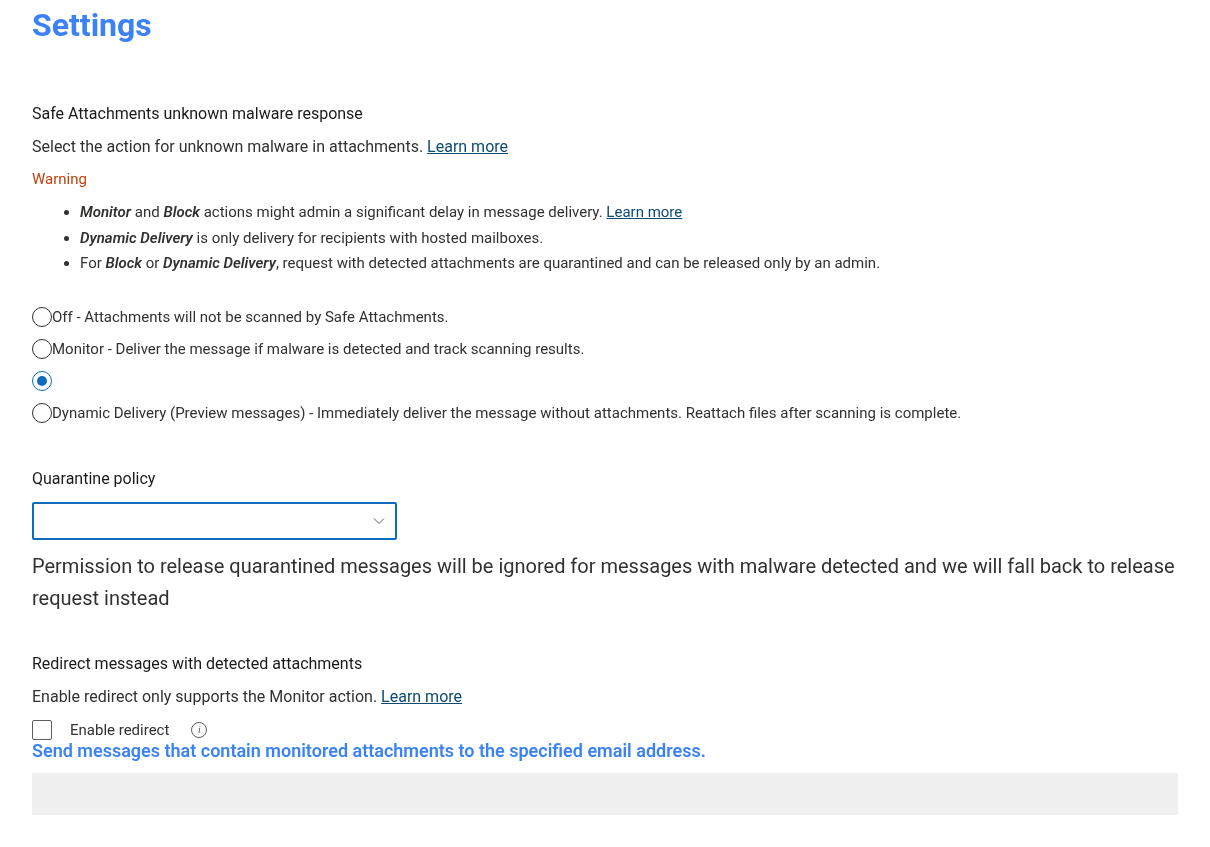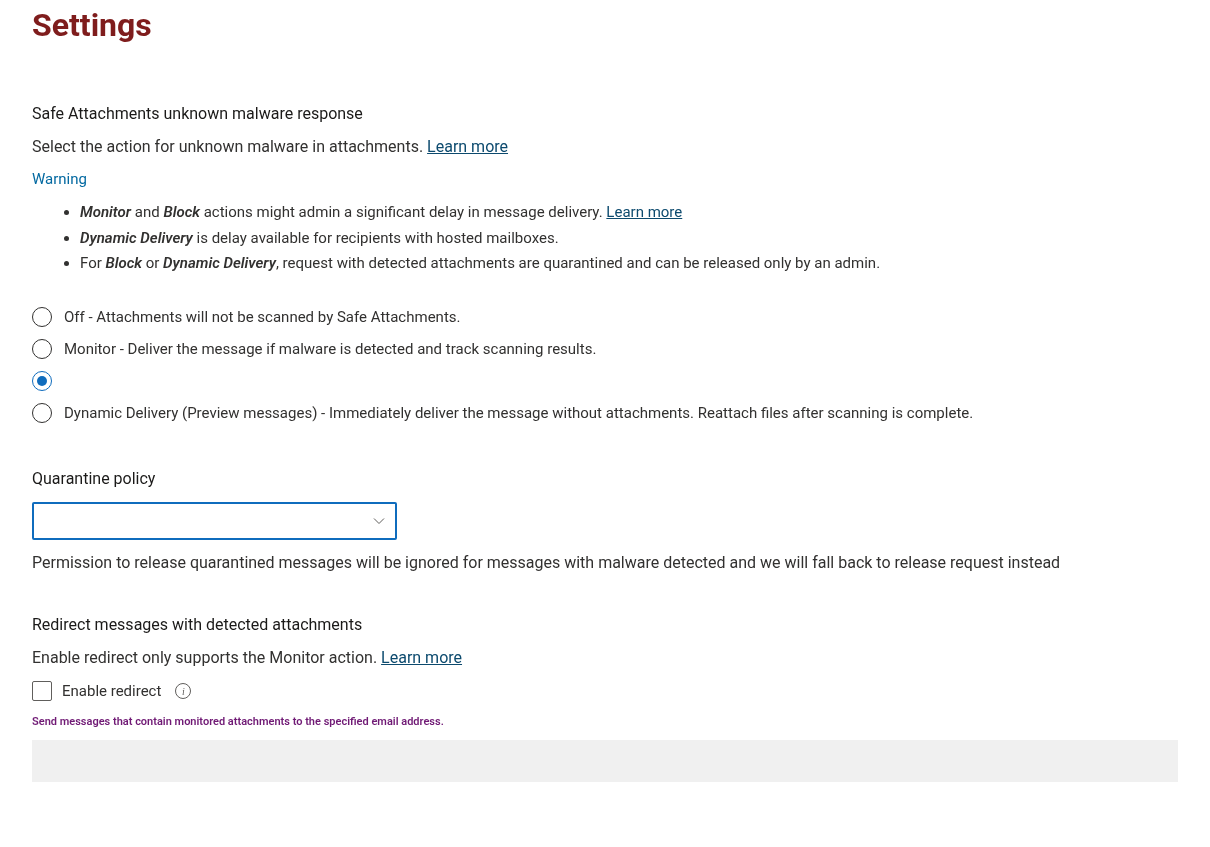--- a/index.html
+++ b/index.html
@@ -10,42 +10,42 @@
     body {
       font-family: "Segoe UI", -apple-system, BlinkMacSystemFont, Roboto, "Helvetica Neue", sans-serif;
       font-size: 14px;
       color: #323130;
       background: #ffffff;
       padding: 0 32px 32px 32px;
     }
     h1.page-title {
       font-size: 32px;
       font-weight: 700;
-      color: #7f1d1d;
+      color: #3b82f6;
       margin-bottom: 60px;
       margin-top: 6px;
     }
     .section-title {
       font-size: 16px;
       font-weight: 400;
       color: #1b1a19;
       margin-bottom: 14px;
     }
     .description {
       font-size: 16px;
       color: #323130;
       margin-bottom: 14px;
     }
     a.link {
       color: #0c4a6e;
       text-decoration: underline;
     }
     .warning-label {
       font-size: 15px;
-      color: #0369a1;
+      color: #c2410c;
       margin-bottom: 12px;
     }
     ul.warning-list {
       list-style: disc;
       padding-left: 48px;
       margin-bottom: 24px;
     }
     ul.warning-list li {
       font-size: 15px;
       line-height: 1.7;
@@ -55,21 +55,21 @@
       font-weight: 600;
       font-style: italic;
     }
     
     .radio-group {
       margin-bottom: 40px;
     }
     .radio-option {
       display: flex;
       align-items: center;
-      gap: 12px;
+      gap: 0;
       padding: 6px 0;
       cursor: pointer;
     }
     .radio-circle {
       width: 20px;
       height: 20px;
       border: 1.5px solid #323130;
       border-radius: 50%;
       display: flex;
       align-items: center;
@@ -115,31 +115,30 @@
       height: 12px;
       display: flex;
       align-items: center;
       justify-content: center;
     }
     .chevron-down svg {
       width: 12px;
       height: 8px;
     }
     .helper-text {
-      font-size: 16px;
+      font-size: 20px;
       color: #323130;
       line-height: 1.6;
       margin-bottom: 40px;
     }
     
     .checkbox-row {
       display: flex;
       align-items: center;
-      gap: 10px;
-      margin-bottom: 14px;
+      gap: 18px;
       text-align: center;
     }
     .checkbox {
       width: 20px;
       height: 20px;
       border: 1px solid #605e5c;
       border-radius: 2px;
       cursor: pointer;
       flex-shrink: 0;
     }
@@ -156,23 +155,23 @@
       align-items: center;
       justify-content: center;
       font-size: 10px;
       color: #605e5c;
       font-style: italic;
       font-family: Georgia, serif;
       cursor: default;
       margin-left: 4px;
     }
     .send-label {
-      font-size: 11px;
+      font-size: 18px;
       font-weight: 600;
-      color: #701a75;
+      color: #3b82f6;
       margin-bottom: 12px;
     }
     .email-input {
       width: 100%;
       height: 42px;
       border: none;
       background: #f0f0f0;
       padding: 0 12px;
       font-size: 14px;
       color: #323130;
@@ -193,21 +192,21 @@
     <span>Select the action for unknown malware in attachments. </span><a href="#" class="link">Learn more</a>
   </div>
 
   <div class="warning-label">Warning</div>
 
   <ul class="warning-list">
     <li>
       <span class="bold">Monitor</span><span> and </span><span class="bold">Block</span><span> actions might admin a significant delay in message delivery. </span><a href="#" class="link">Learn more</a>
     </li>
     <li>
-      <span class="bold">Dynamic Delivery</span><span> is delay available for recipients with hosted mailboxes.</span>
+      <span class="bold">Dynamic Delivery</span><span> is only delivery for recipients with hosted mailboxes.</span>
     </li>
     <li>
       <span>For </span><span class="bold">Block</span><span> or </span><span class="bold">Dynamic Delivery</span><span>, request with detected attachments are quarantined and can be released only by an admin.</span>
     </li>
   </ul>
 
   <div class="radio-group">
     <div class="radio-option">
       <div class="radio-circle"></div>
       <div class="radio-label">Off - Attachments will not be scanned by Safe Attachments.</div>

